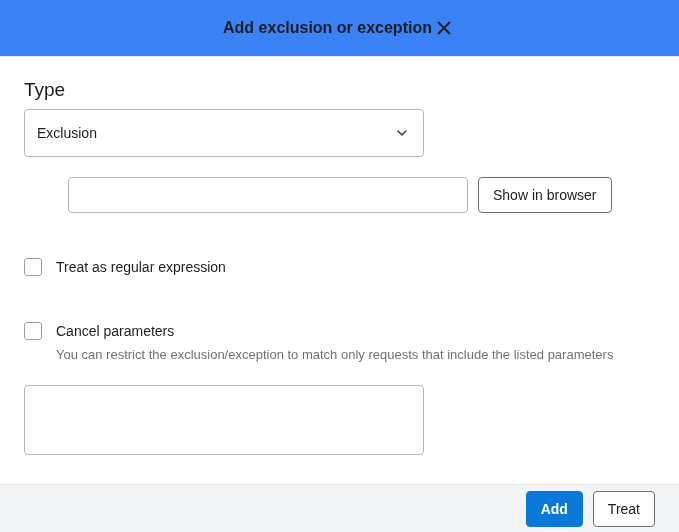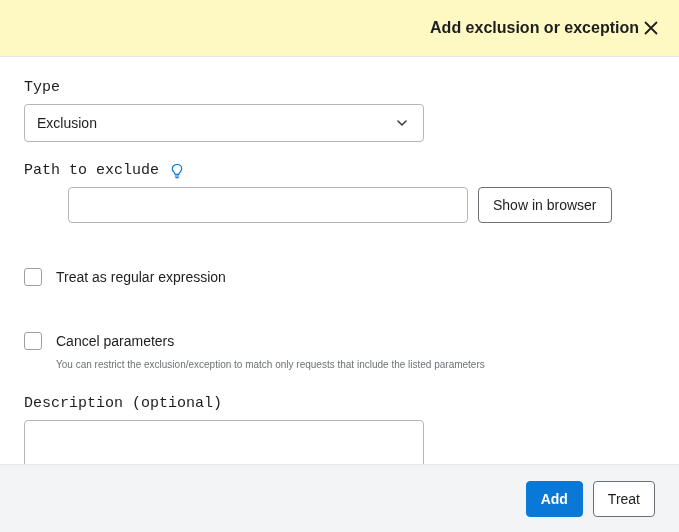--- a/index.html
+++ b/index.html
@@ -7,52 +7,51 @@
     margin: 0; padding: 0;
     width: 679px; height: 532px;
     font-family: Arial, Helvetica, sans-serif;
     font-size: 14px;
     color: #1e1e1e;
     background: #ffffff;
   }
   .header {
     display: flex;
     align-items: center;
-    justify-content: flex-end;
-    background: #fef9c3;
+    justify-content: center;
+    background: #3b82f6;
     border-bottom: 1px solid #e6e7e8;
     padding: 16px 16px 16px 16px;
   }
   .header-title {
     font-size: 16px;
     font-weight: 700;
     color: #1e1e1e;
   }
   .close-btn {
     width: 24px; height: 24px;
     display: flex; align-items: center; justify-content: center;
     cursor: pointer;
     border-radius: 3px;
   }
   .body {
     padding: 22px 24px 0 24px;
   }
   .field-label {
-    font-size: 15px;
+    font-size: 19px;
     color: #1e1e1e;
     margin-bottom: 8px;
     display: flex;
     align-items: center;
     gap: 10px;
-    font-family: Liberation Mono, monospace;
   }
   .select {
     position: relative;
     width: 400px;
-    height: 38px;
+    height: 48px;
     border: 1px solid #b2b6bb;
     border-radius: 4px;
     display: flex;
     align-items: center;
     padding: 0 12px;
     cursor: pointer;
     background: #fff;
   }
   .select-value {
     flex: 1;
@@ -118,42 +117,42 @@
   }
   .checkbox-content {
     flex: 1;
   }
   .checkbox-label {
     font-size: 14px;
     color: #1e1e1e;
     line-height: 20px;
   }
   .checkbox-help {
-    font-size: 10px;
+    font-size: 13px;
     color: #6d7278;
     line-height: 20px;
     margin-top: 4px;
   }
   .textarea {
     width: 400px;
     height: 70px;
     border: 1px solid #b2b6bb;
     border-radius: 4px;
     padding: 8px 10px;
     font-size: 14px;
     font-family: inherit;
     outline: none;
     resize: none;
     background: #fff;
   }
   .section { margin-bottom: 20px; }
   .footer {
     position: absolute;
     left: 0; right: 0; bottom: 0;
-    height: 68px;
+    height: 48px;
     background: #f3f4f5;
     border-top: 1px solid #e6e7e8;
     display: flex;
     align-items: center;
     justify-content: flex-end;
     gap: 10px;
     padding: 0 24px;
   }
   .hint-icon {
     width: 16px; height: 16px;
@@ -180,30 +179,20 @@
       <div class="select-value">Exclusion</div>
       <div class="select-chevron">
         <svg width="14" height="14" viewBox="0 0 14 14">
           <path d="M3 5 L7 9 L11 5" stroke="#3c3f42" stroke-width="1.6" fill="none" stroke-linecap="round" stroke-linejoin="round"></path>
         </svg>
       </div>
     </div>
   </div>
 
   <div class="section">
-    <div class="field-label">
-      <span>Path to exclude</span>
-      <span class="hint-icon">
-        <svg width="14" height="16" viewBox="0 0 14 16">
-          <path d="M7 1.5 C4.2 1.5 2.3 3.5 2.3 5.8 C2.3 7.4 3.2 8.5 4.1 9.4 C4.7 10 5 10.6 5 11.3 L9 11.3 C9 10.6 9.3 10 9.9 9.4 C10.8 8.5 11.7 7.4 11.7 5.8 C11.7 3.5 9.8 1.5 7 1.5 Z" stroke="#0a78d6" stroke-width="1.2" fill="none" stroke-linejoin="round"></path>
-          <line x1="5.3" y1="13" x2="8.7" y2="13" stroke="#0a78d6" stroke-width="1.2" stroke-linecap="round"></line>
-          <line x1="5.8" y1="14.6" x2="8.2" y2="14.6" stroke="#0a78d6" stroke-width="1.2" stroke-linecap="round"></line>
-        </svg>
-      </span>
-    </div>
     <div class="row-path">
       <input type="text" class="text-input" value="" style="">
       <button class="btn">Show in browser</button>
     </div>
     <div class="checkbox-row">
       <div class="checkbox"></div>
       <div class="checkbox-content">
         <div class="checkbox-label">Treat as regular expression</div>
       </div>
     </div>
@@ -213,21 +202,20 @@
     <div class="checkbox-row">
       <div class="checkbox"></div>
       <div class="checkbox-content">
         <div class="checkbox-label">Cancel parameters</div>
         <div class="checkbox-help">You can restrict the exclusion/exception to match only requests that include the listed parameters</div>
       </div>
     </div>
   </div>
 
   <div class="section">
-    <div class="field-label">Description (optional)</div>
     <textarea class="textarea" style=""></textarea>
   </div>
 
 </div>
 
 <div class="footer">
   <button class="btn btn-primary">Add</button>
   <button class="btn">Treat</button>
 </div>
 

